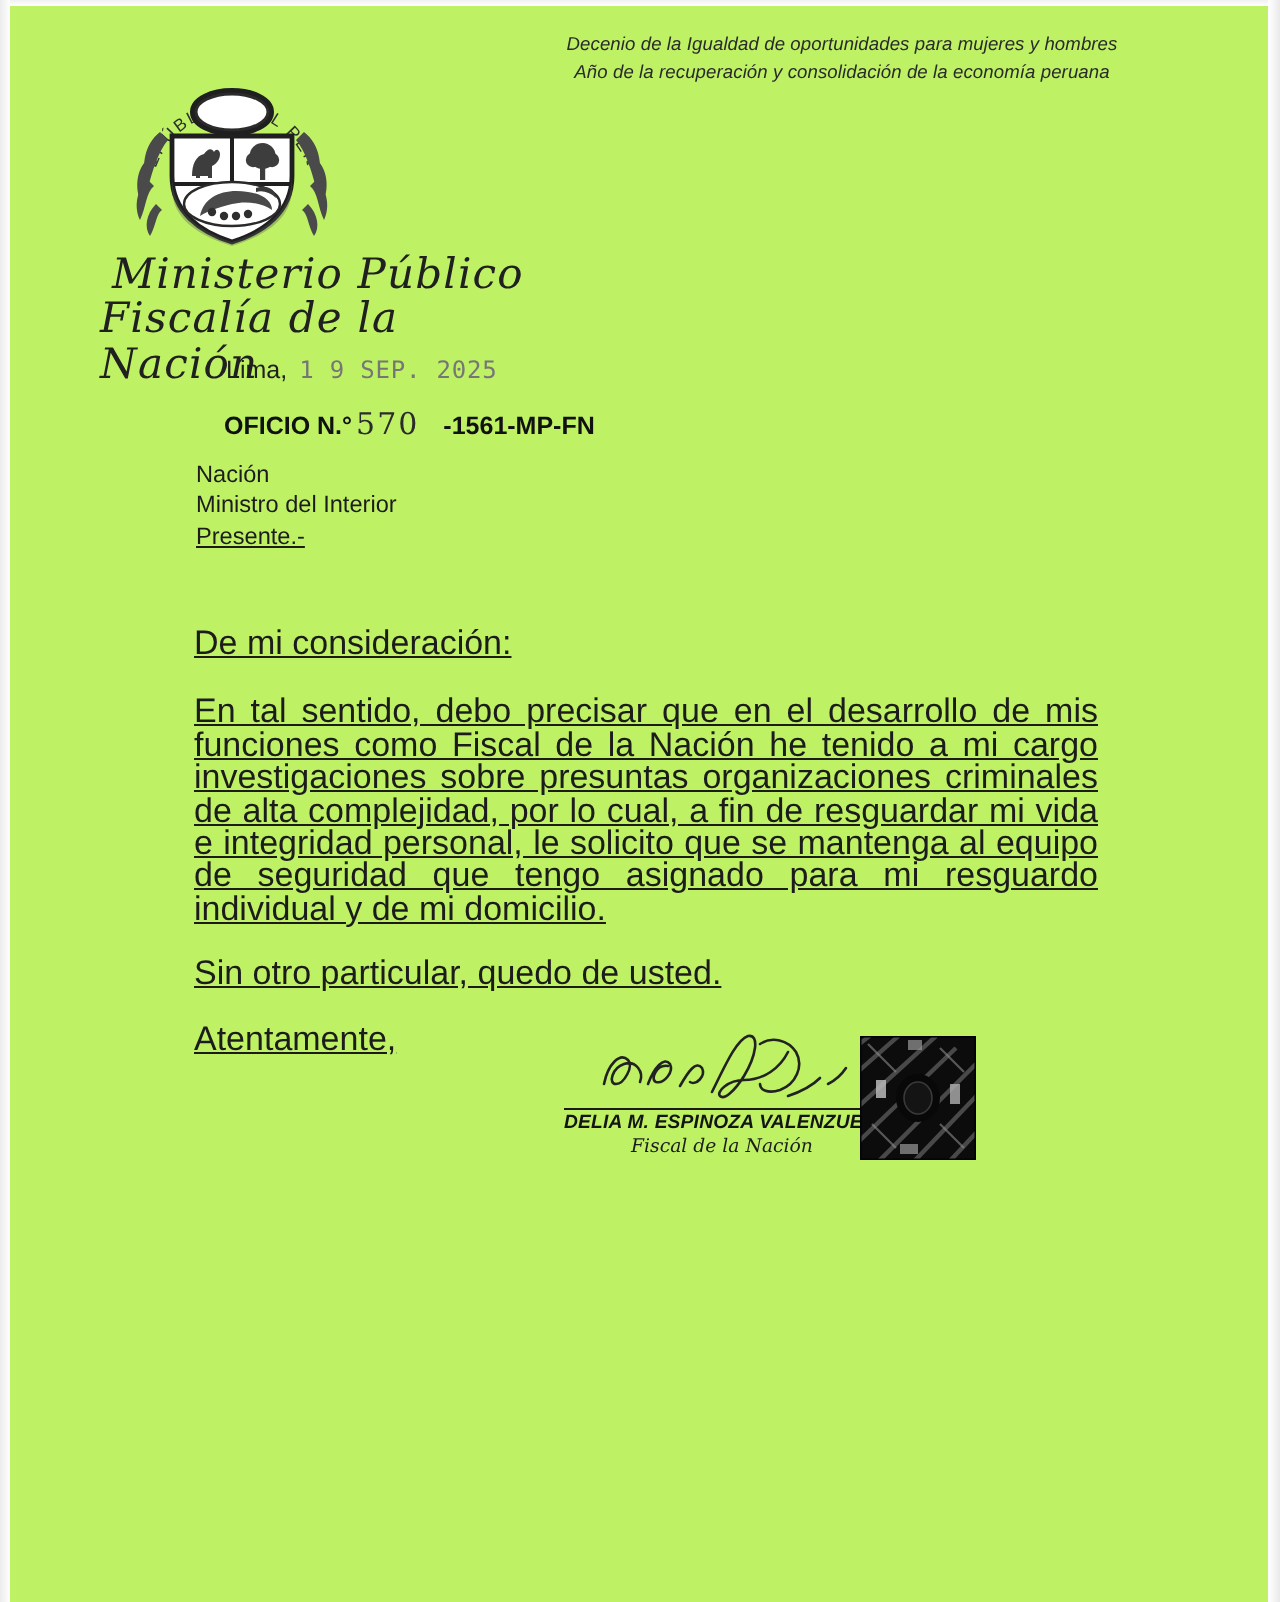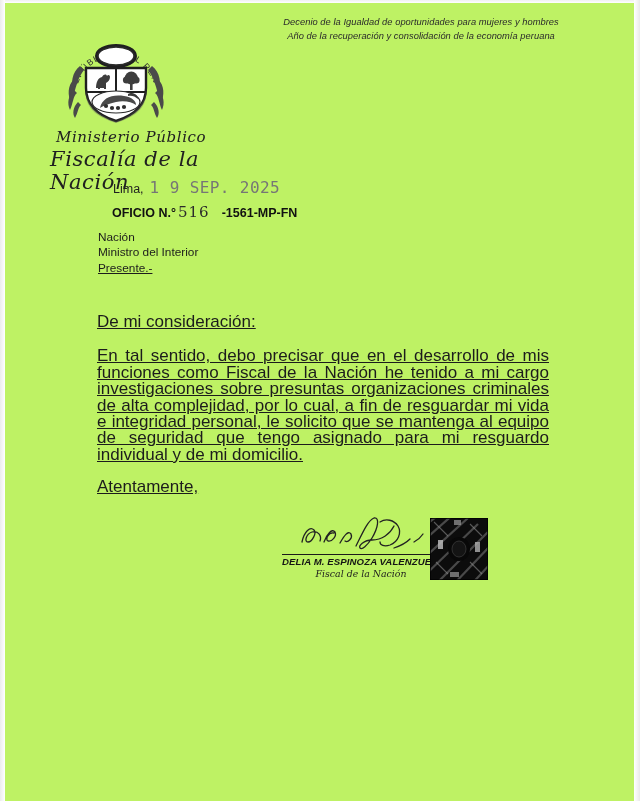--- a/index.html
+++ b/index.html
@@ -74,21 +74,21 @@
   .letterhead {
     position: absolute;
     left: 50px;
     top: 126px;
     width: 230px;
     font-family: "DejaVu Serif", serif;
     font-style: italic;
     color: #202020;
   }
   .lh-line1 {
-    font-size: 15px;
+    font-size: 21px;
     line-height: 22px;
     letter-spacing: 0.6px;
     padding-left: 6px;
   }
   .lh-line2 {
     font-size: 21px;
     line-height: 23px;
     letter-spacing: 0.6px;
   }
 
@@ -96,21 +96,21 @@
   .dateline {
     position: absolute;
     left: 113px;
     top: 178px;
     font-size: 12.5px;
     color: #1f1f1f;
     white-space: nowrap;
   }
   .date-stamp {
     font-family: "DejaVu Sans Mono", monospace;
-    font-size: 16px;
+    font-size: 12px;
     letter-spacing: 0.4px;
     color: #767676;
     margin-left: 6px;
   }
 
   
   .oficio {
     position: absolute;
     left: 112px;
     top: 203px;
@@ -313,32 +313,33 @@
   <div class="letterhead">
     <div class="lh-line1">Ministerio Público</div>
     <div class="lh-line2">Fiscalía de la Nación</div>
   </div>
 
   <div class="dateline">
     <span>Lima,</span><span class="date-stamp">1 9 SEP. 2025</span>
   </div>
 
   <div class="oficio">
-    <span>OFICIO N.°</span><span class="num-hand">516</span><span class="suffix">-1561-MP-FN</span>
+    <span>OFICIO N.°</span><span class="num-hand">570</span><span class="suffix">-1561-MP-FN</span>
   </div>
 
   <div class="addressee">
     <div>Nación</div>
     <div>Ministro del Interior</div>
     <div><span class="presente">Presente.-</span></div>
   </div>
 
   <div class="body-block">
     <p class="salutation">De mi consideración:</p>
     <p>En tal sentido, debo precisar que en el desarrollo de mis funciones como Fiscal de la Nación he tenido a mi cargo investigaciones sobre presuntas organizaciones criminales de alta complejidad, por lo cual, a fin de resguardar mi vida e integridad personal, le solicito que se mantenga al equipo de seguridad que tengo asignado para mi resguardo individual y de mi domicilio.</p>
+    <p class="closing1">Sin otro particular, quedo de usted.</p>
     <p class="closing2 last">Atentamente,</p>
   </div>
 
   <div class="signature-zone">
     <div class="sig-scribble">
       <svg viewBox="0 0 140 44" xmlns="http://www.w3.org/2000/svg">
         <g fill="none" stroke="#222" stroke-width="1.3" stroke-linecap="round">
           <path d="M8,30 C10,20 16,14 20,18 C23,21 18,30 14,30 C10,30 12,22 18,20 C24,18 28,24 26,29"></path>
           <path d="M30,30 C33,22 38,16 41,20 C43,24 38,30 34,29 C31,28 34,20 40,21"></path>
           <path d="M46,31 C50,24 54,18 57,22 C59,26 54,31 51,29"></path>

